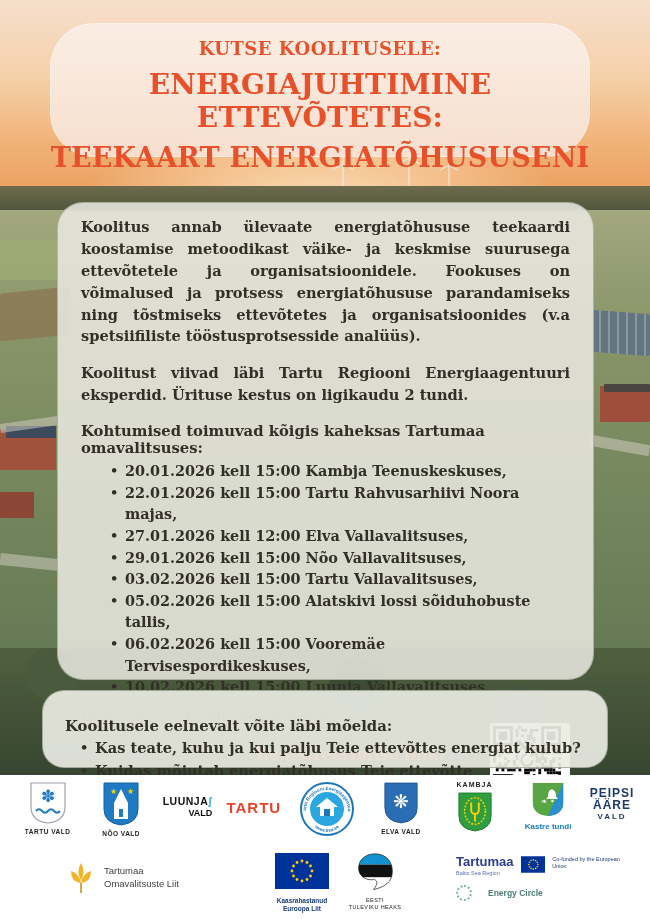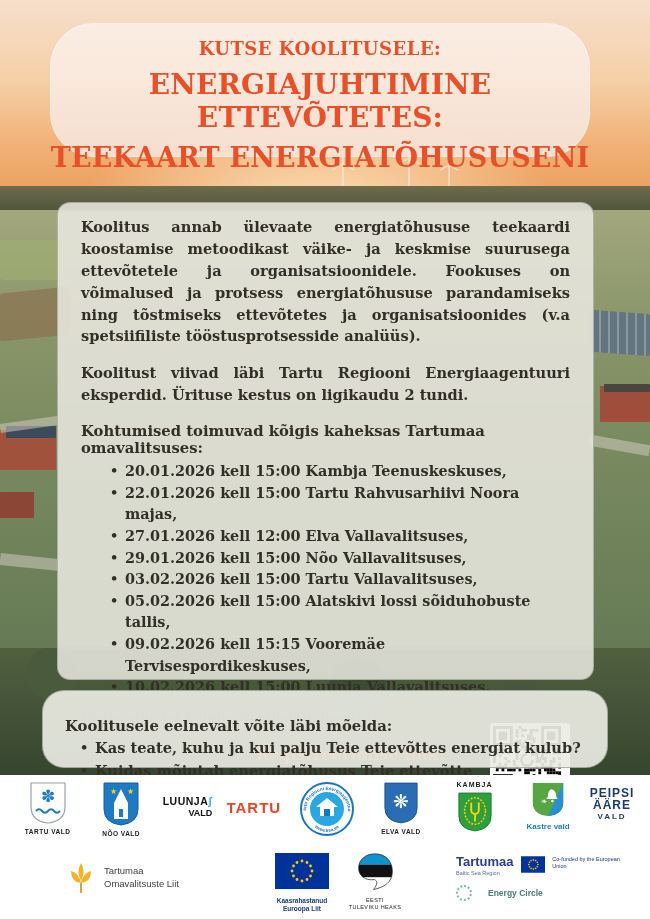--- a/index.html
+++ b/index.html
@@ -35,21 +35,21 @@
     background:linear-gradient(rgba(251,238,229,.95),rgba(247,228,217,.88));
     border-radius:44px;box-shadow:0 0 0 1px rgba(255,255,255,.35) inset;
     text-align:center;color:#e8502a;}
   .kicker{margin-top:15px;font-size:18px;font-weight:bold;letter-spacing:.5px;}
   .title-l1{margin-top:9px;font-size:28px;font-weight:bold;letter-spacing:.2px;}
   .title-l2{margin-top:8px;font-size:27px;font-weight:bold;letter-spacing:.2px;}
 
   
   .main-panel{position:absolute;left:57px;top:202px;width:537px;height:478px;
     background:rgba(233,232,224,.87);backdrop-filter:blur(1.5px);
-    border:1px solid rgba(70,80,50,.3);border-radius:13px;
+    border:1px solid rgba(70,80,50,.3);border-radius:26px;
     box-sizing:border-box;padding:13px 23px 0;color:#322f27;}
   .body-text{margin:0 0 13px;font-size:14.6px;font-weight:bold;line-height:1.5;
     text-align:justify;}
   .lead{margin-bottom:15px;}
   .schedule-heading{margin:16px 0 4px;font-size:14.8px;font-weight:bold;}
   ul.schedule{list-style:none;margin:2px 16px 12px;padding:0 0 0 28px;}
   ul.schedule li{position:relative;font-size:14.4px;font-weight:bold;line-height:1.5;}
   ul.schedule li::before{content:"•";position:absolute;left:-15px;font-size:13px;top:1px;}
   .free-note{margin:2px 0 4px;font-size:13px;font-weight:bold;}
   .reg-row{display:flex;justify-content:flex-end;align-items:center;gap:16px;margin-top:-6px;}
@@ -158,21 +158,21 @@
     <p class="body-text lead">Koolitus annab ülevaate energiatõhususe teekaardi koostamise metoodikast väike- ja keskmise suurusega ettevõtetele ja organisatsioonidele. Fookuses on võimalused ja protsess energiatõhususe parandamiseks ning tõstmiseks ettevõtetes ja organisatsioonides (v.a spetsiifiliste tööstusprotsesside analüüs).</p>
     <p class="body-text">Koolitust viivad läbi Tartu Regiooni Energiaagentuuri eksperdid. Ürituse kestus on ligikaudu 2 tundi.</p>
     <p class="schedule-heading">Kohtumised toimuvad kõigis kaheksas Tartumaa omavalitsuses:</p>
     <ul class="schedule">
       <li>20.01.2026 kell 15:00 Kambja Teenuskeskuses,</li>
       <li>22.01.2026 kell 15:00 Tartu Rahvusarhiivi Noora majas,</li>
       <li>27.01.2026 kell 12:00 Elva Vallavalitsuses,</li>
       <li>29.01.2026 kell 15:00 Nõo Vallavalitsuses,</li>
       <li>03.02.2026 kell 15:00 Tartu Vallavalitsuses,</li>
       <li>05.02.2026 kell 15:00 Alatskivi lossi sõiduhobuste tallis,</li>
-      <li>09.02.2026 kell 15:15 Vooremäe Tervisespordikeskuses,</li>
+      <li>06.02.2026 kell 15:00 Vooremäe Tervisespordikeskuses,</li>
       <li>10.02.2026 kell 15:00 Luunja Vallavalitsuses.</li>
     </ul>
     <p class="free-note">Osalemine on kõigile huvilistele tasuta!</p>
     <div class="reg-row">
       <div class="reg-text">
         <div class="reg-label">Registreerimise link:</div>
         <div class="reg-url">tinyurl.com/VKEenergia</div>
       </div>
       <div class="qr-wrap">
         <svg id="qr" width="68" height="68" viewBox="0 0 72 72">
@@ -425,21 +425,21 @@
       </div>
 
       <div class="logo">
         <svg width="34" height="38" viewBox="0 0 38 42">
           <path d="M2,2 h34 v22 q0,13 -17,15 q-17,-2 -17,-15 z" fill="#58a544"></path>
           <path d="M36,2 v22 q0,13 -17,15 L36,2 z" fill="#2a8fd0"></path>
           <path d="M23,9 q5,1 5,8 l2,3 h-13 l2,-3 q0,-7 4,-8 z" fill="#fff"></path>
           <circle cx="24" cy="22" r="1.4" fill="#fff"></circle>
           <text x="11" y="26" font-size="9" fill="#fff">❧</text>
         </svg>
-        <div class="kastre-label">Kastre vald</div>
+        <div class="kastre-label">Kastre tundi</div>
       </div>
 
       <div class="peipsi">
         <div class="p1">PEIPSI</div>
         <div class="p2">ÄÄRE</div>
         <div class="p3">VALD</div>
       </div>
     </div>
 
     <div class="logo-row2">

